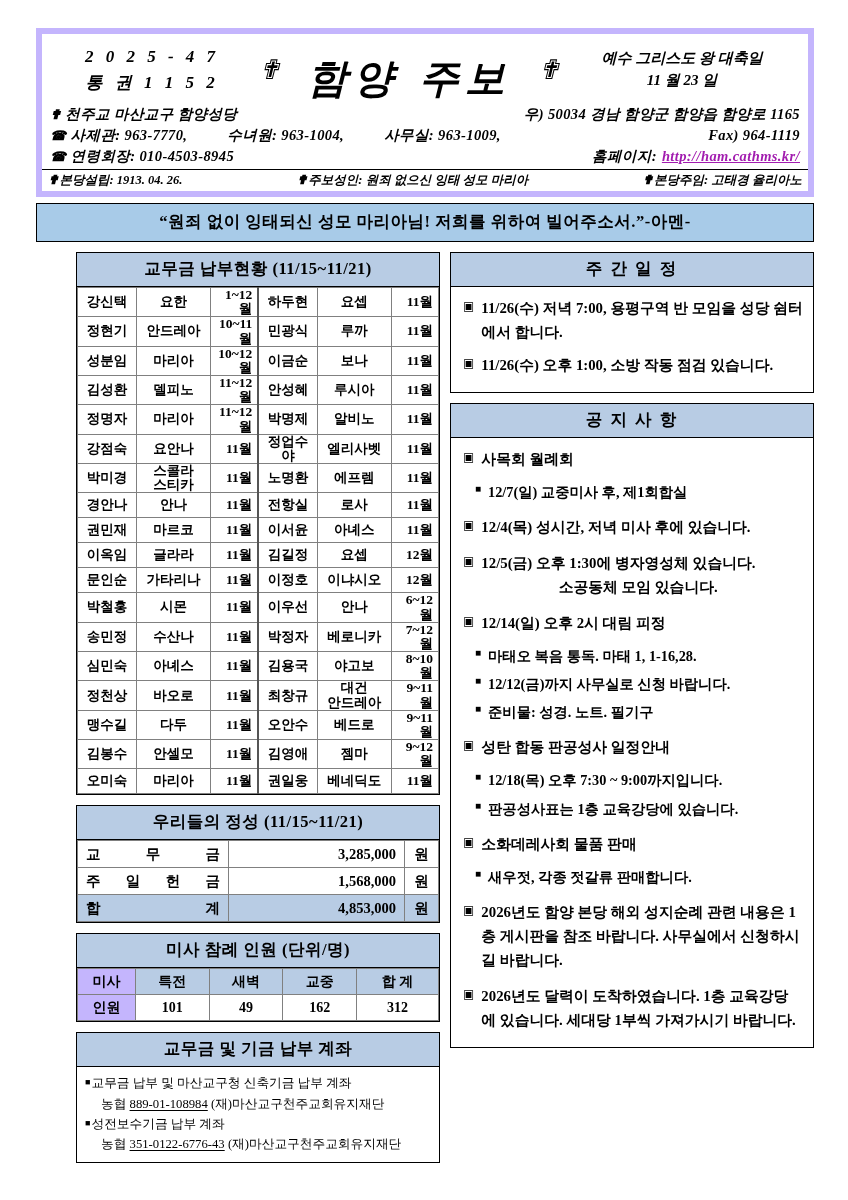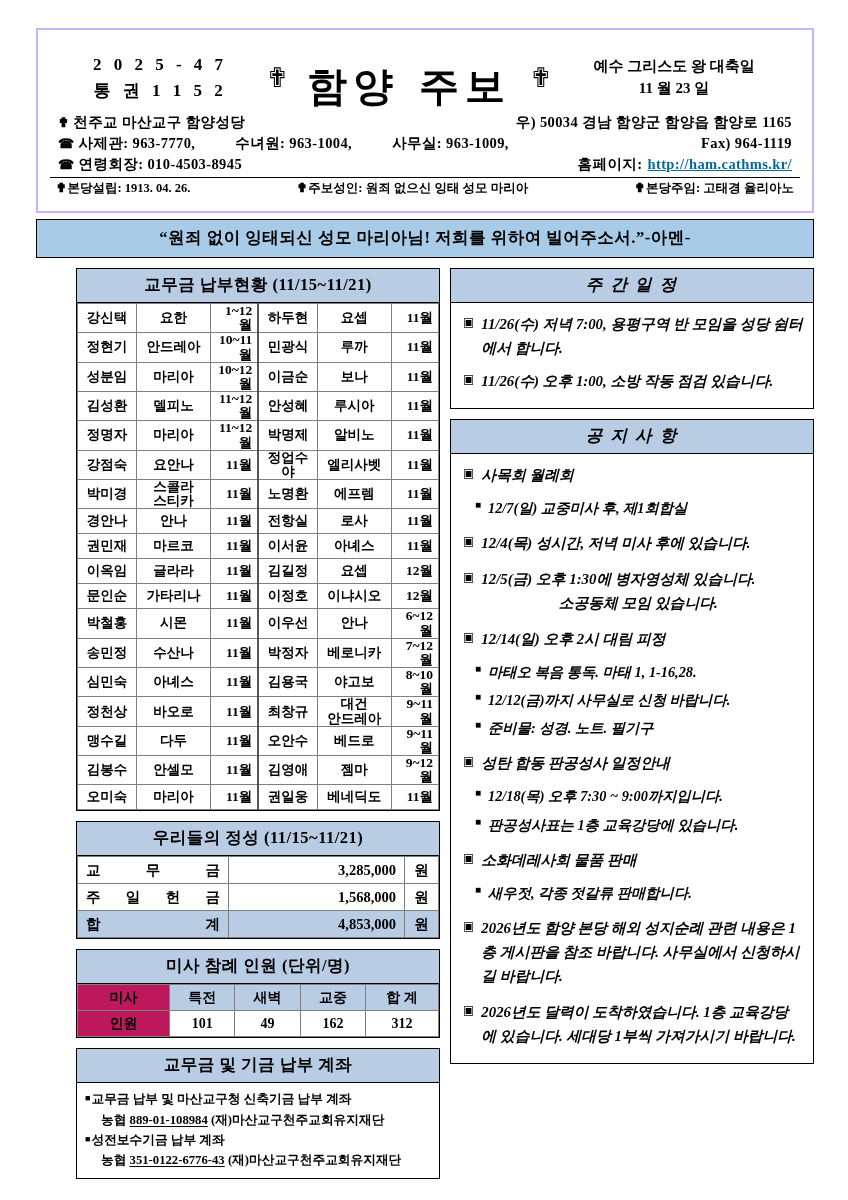--- a/index.html
+++ b/index.html
@@ -12,22 +12,23 @@
     font-family: "Liberation Serif", "DejaVu Serif", serif;
     color: #000;
     position: relative;
     overflow: hidden;
   }
 
   .page { padding: 28px 34px 10px 36px; }
 
   
   .masthead {
-    border: 2px solid #c4b5fd;
-    padding: 12px;
+    border: 6px solid #c4b5fd;
+    padding: 0;
+    font-style: italic;
   }
   .mast-top {
     display: flex;
     align-items: center;
     padding: 6px 10px 4px 10px;
   }
   .mast-issue {
     width: 200px;
     text-align: center;
     font-size: 17px;
@@ -65,21 +66,21 @@
     align-items: baseline;
     font-size: 14.5px;
     font-weight: bold;
     padding: 1px 8px;
     letter-spacing: 0.4px;
     white-space: nowrap;
   }
   .mast-line .glyph { margin-right: 4px; font-size: 13px; }
   .sp-sm { display: inline-block; width: 40px; }
   .addr-right { margin-left: auto; }
-  .url { color: #0369a1; text-decoration: underline; }
+  .url { color: #a21caf; text-decoration: underline; }
 
   .mast-sep { border-top: 1.6px solid #000; margin: 2px 0 0 0; }
 
   .mast-foot {
     display: flex;
     font-size: 12.5px;
     font-weight: bold;
     padding: 2px 6px 2px 6px;
     justify-content: space-between;
   }
@@ -94,21 +95,21 @@
     font-size: 16.5px;
     font-weight: bold;
     padding: 7px 0 8px 0;
     letter-spacing: 0.5px;
   }
   .motto .amen { font-weight: bold; }
 
   
   .cols { display: flex; gap: 10px; margin-top: 10px; align-items: flex-start; padding-left: 40px; }
   .col-left { width: 384px; }
-  .col-right { width: 384px; font-style: italic; }
+  .col-right { width: 384px; }
 
   .panel { border: 1.8px solid #000; margin-bottom: 10px; background: #fff; }
   .panel-title {
     background: #b8cce4;
     border-bottom: 1.4px solid #000;
     text-align: center;
     font-weight: bold;
     font-size: 16.5px;
     padding: 5px 0 6px 0;
     letter-spacing: 2px;
@@ -149,24 +150,24 @@
   
   table.att { border-collapse: collapse; width: 100%; }
   table.att td {
     border: 1px solid #808080;
     font-size: 14px;
     font-weight: bold;
     height: 26px;
     text-align: center;
   }
   table.att td.hd { background: #b8cce4; }
-  table.att td.rl { background: #be185d; width: 92px; font-family: Liberation Mono, monospace; }
-
-  
-  .acct { padding: 6px 6px 8px 8px; font-size: 12.7px; font-weight: bold; line-height: 1.58; }
+  table.att td.rl { background: #c4b5fd; width: 58px; font-family: Liberation Mono, monospace; }
+
+  
+  .acct { padding: 6px 6px 8px 8px; font-size: 12.7px; font-weight: normal; line-height: 1.58; }
   .acct .bul { font-size: 9px; vertical-align: 2px; margin-right: 1px; }
   .acct .ind { padding-left: 16px; display: block; }
   .acct u { text-underline-offset: 2px; }
 
   
   .notice { padding: 10px 10px 12px 12px; }
   .nitem {
     font-size: 14.8px;
     font-weight: bold;
     line-height: 1.62;

